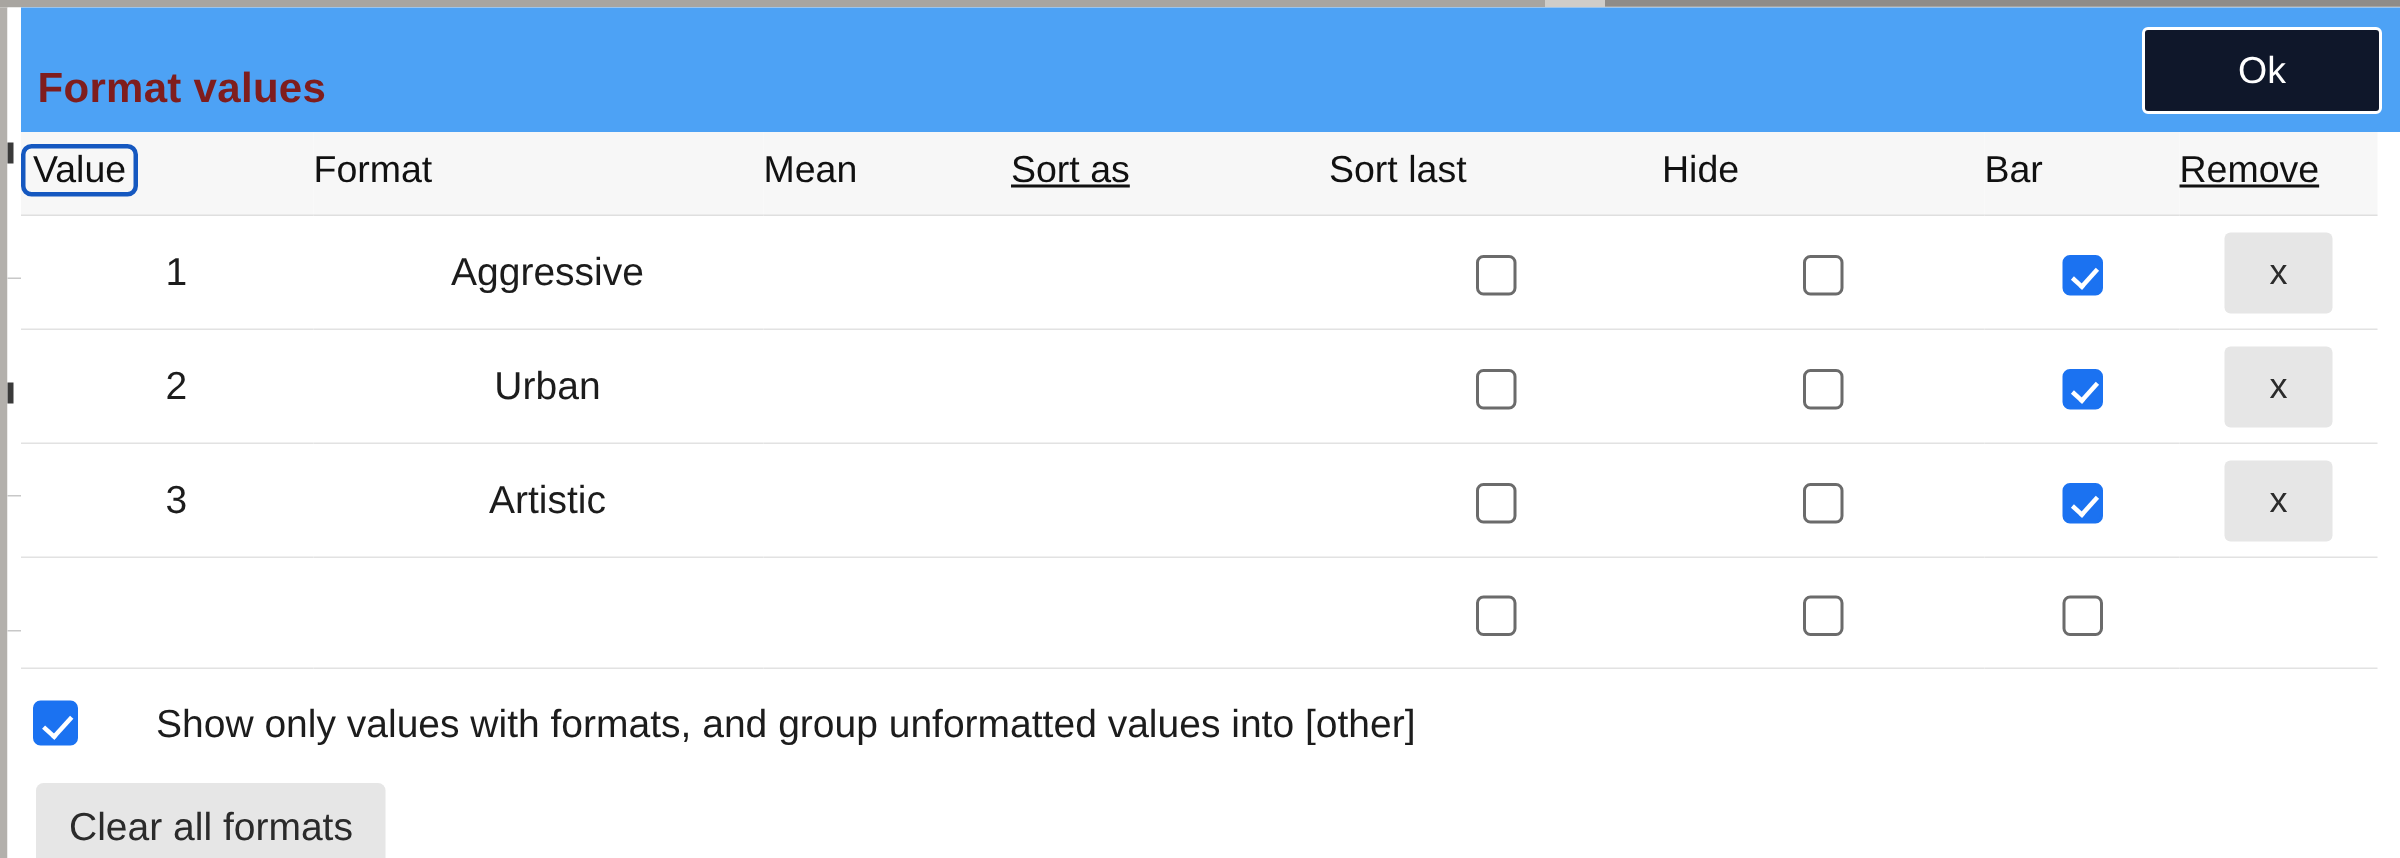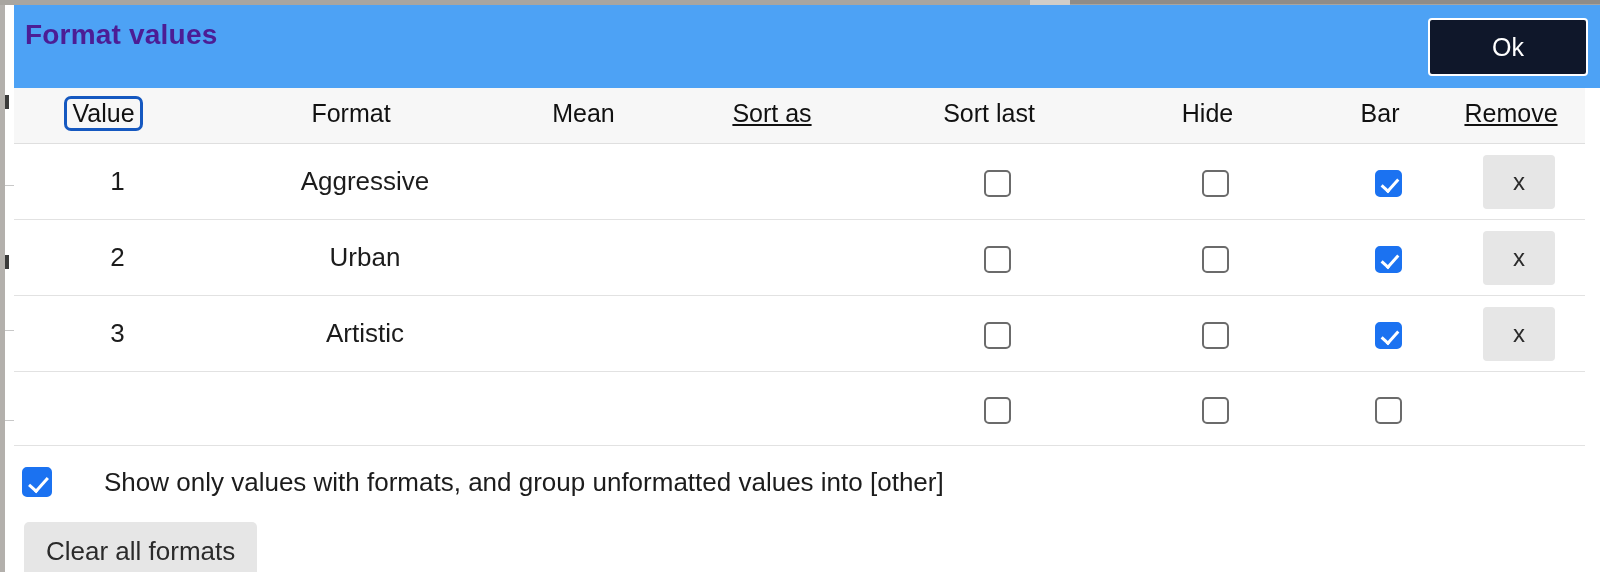--- a/index.html
+++ b/index.html
@@ -64,24 +64,24 @@
     background: #ffffff;
   }
 
   .titlebar {
     position: relative;
     height: 83px;
     background: #4da2f5;
   }
   .title-text {
     position: absolute;
-    left: 11px; top: 14px;
+    left: 11px; top: 38px;
     font-size: 28px;
     font-weight: bold;
-    color: #4c1d95;
+    color: #7f1d1d;
     letter-spacing: 0.2px;
   }
   .title-buttons {
     position: absolute;
     right: 12px; top: 13px;
     display: flex;
     gap: 38px;
   }
   .btn-cancel, .btn-ok {
     height: 58px;
@@ -108,21 +108,21 @@
     border-collapse: collapse;
     table-layout: fixed;
   }
   table.fmt thead th {
     background: #f7f7f7;
     font-size: 25px;
     font-weight: normal;
     color: #111111;
     padding: 8px 16px 12px 0;
     border-bottom: 1px solid #dfdfdf;
-    text-align: center;
+    text-align: left;
     vertical-align: middle;
   }
   th.col-value   { width: 195px; text-align: left; padding-left: 10px; }
   th.col-format  { width: 300px; text-align: left; padding-left: 12px; margin-top: 36px; }
   th.col-mean    { width: 165px; padding-right: 0px; }
   th.col-sortas  { width: 212px; padding-right: 2px; text-decoration: underline; }
   th.col-sortlast{ width: 222px; padding-right: 5px; }
   th.col-hide    { width: 215px; padding-right: 32px; }
   th.col-bar     { width: 130px; padding-right: 20px; }
   th.col-remove  { width: 132px; padding-right: 0px; text-decoration: underline; }

